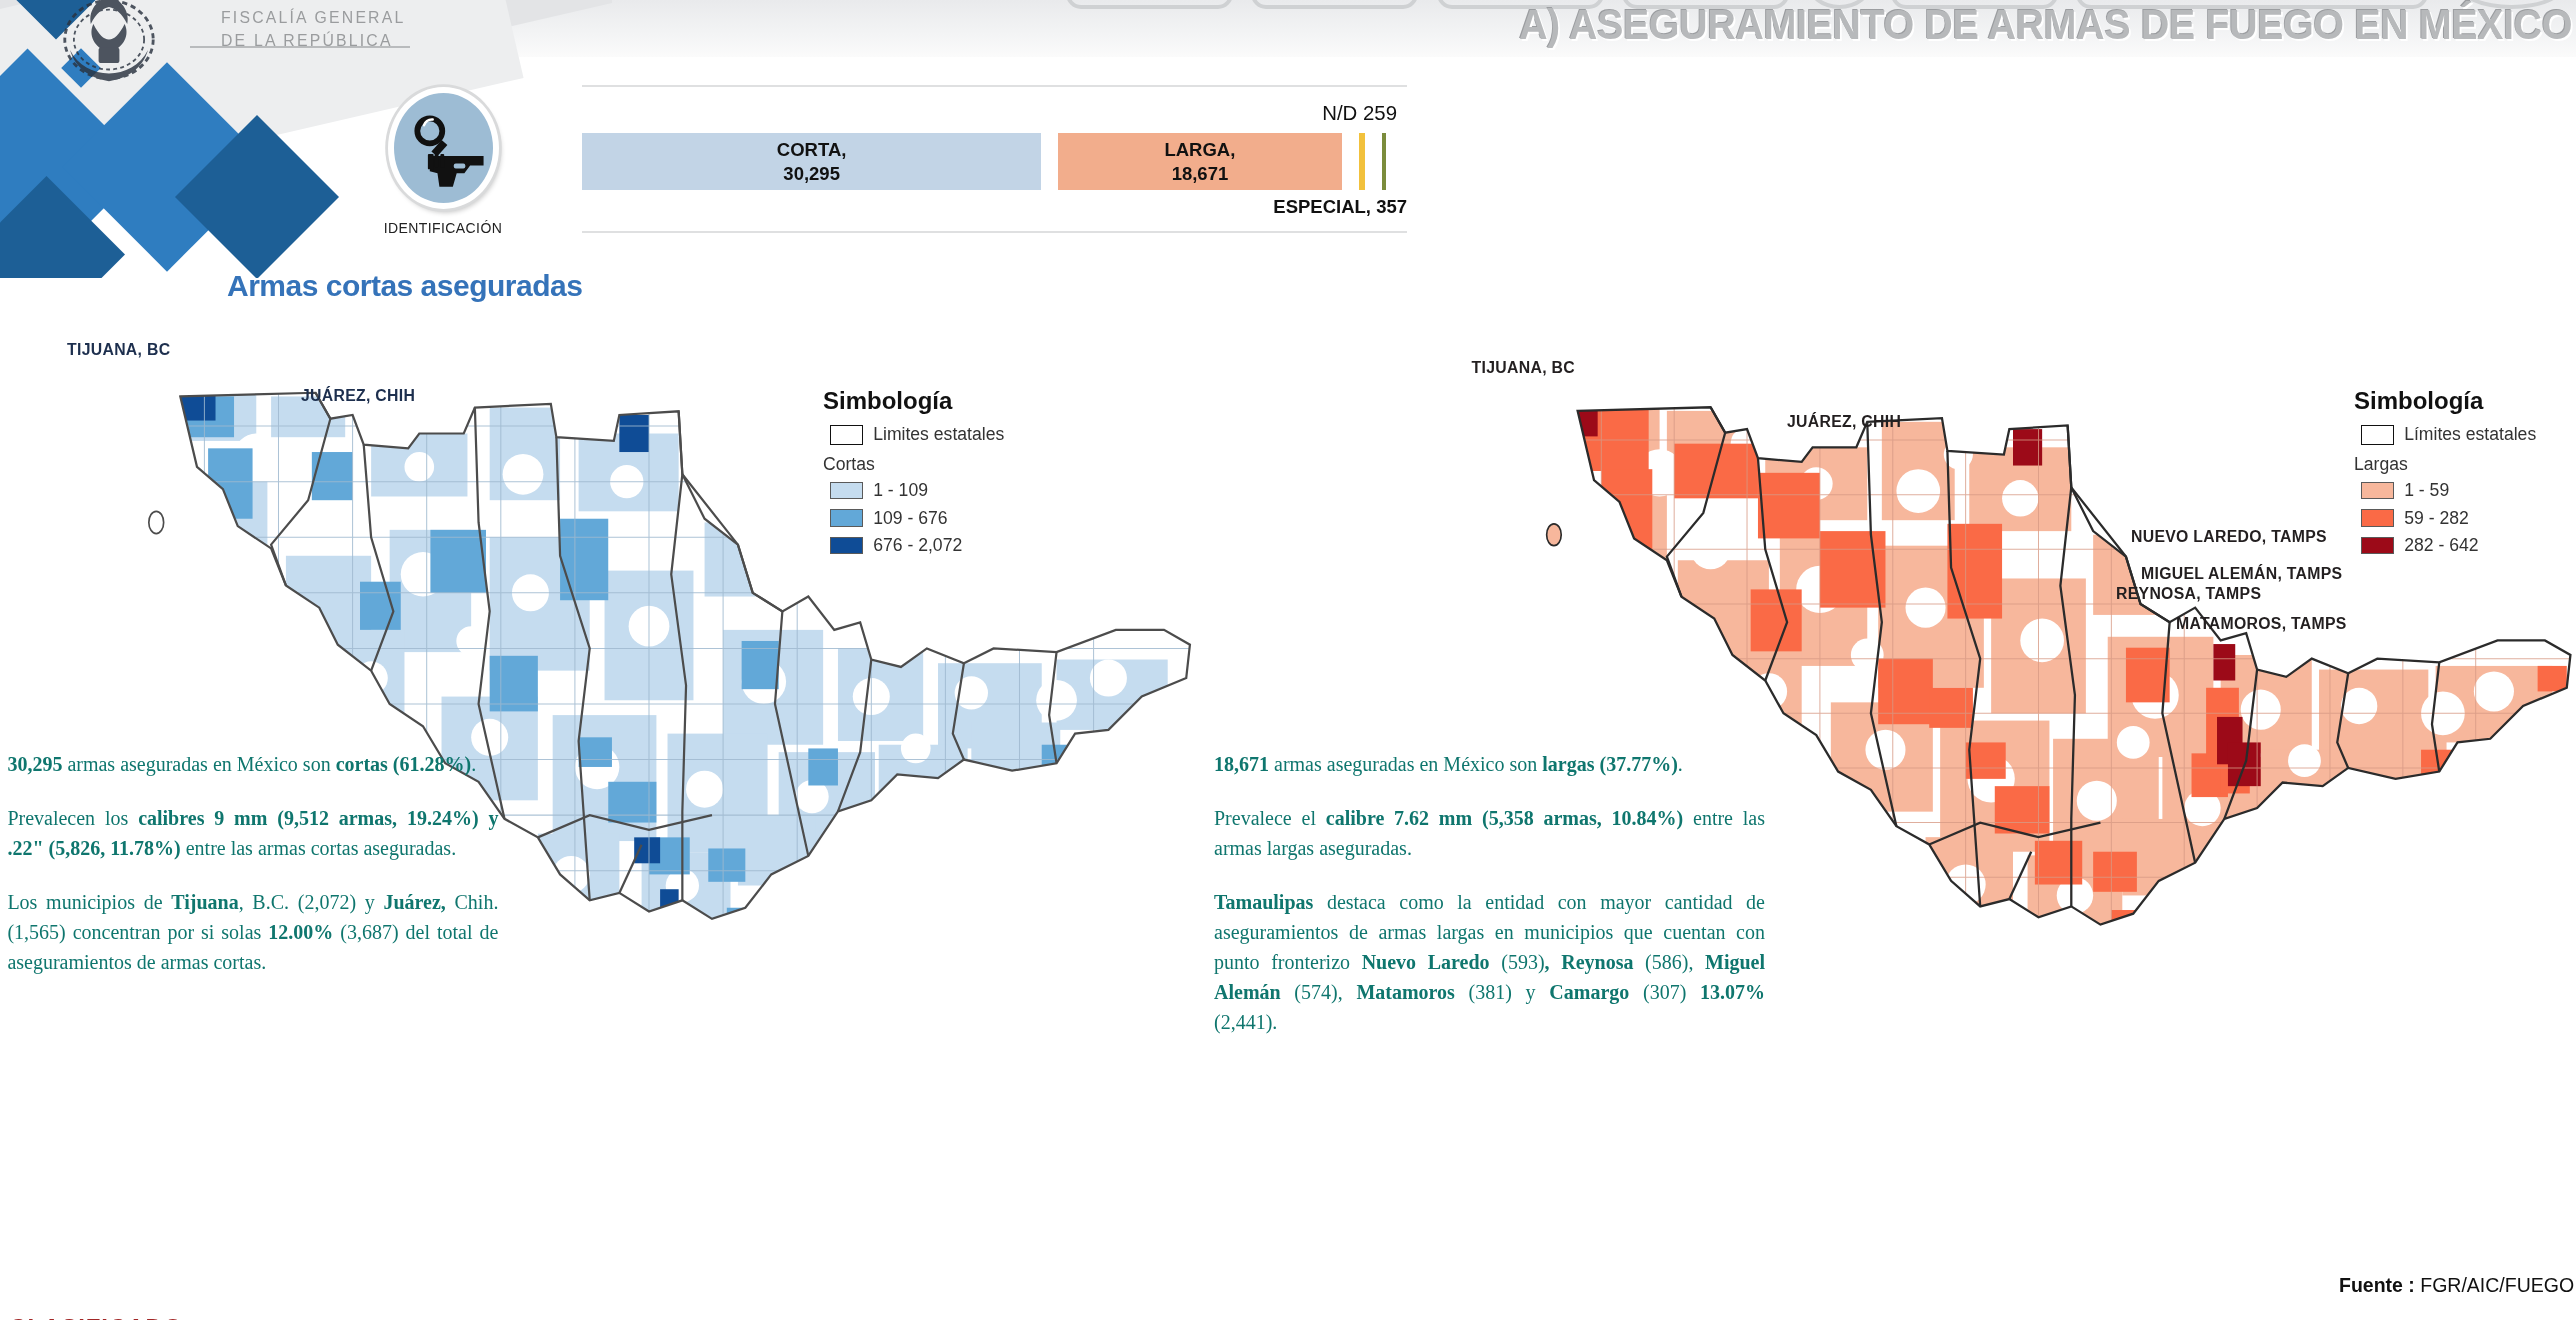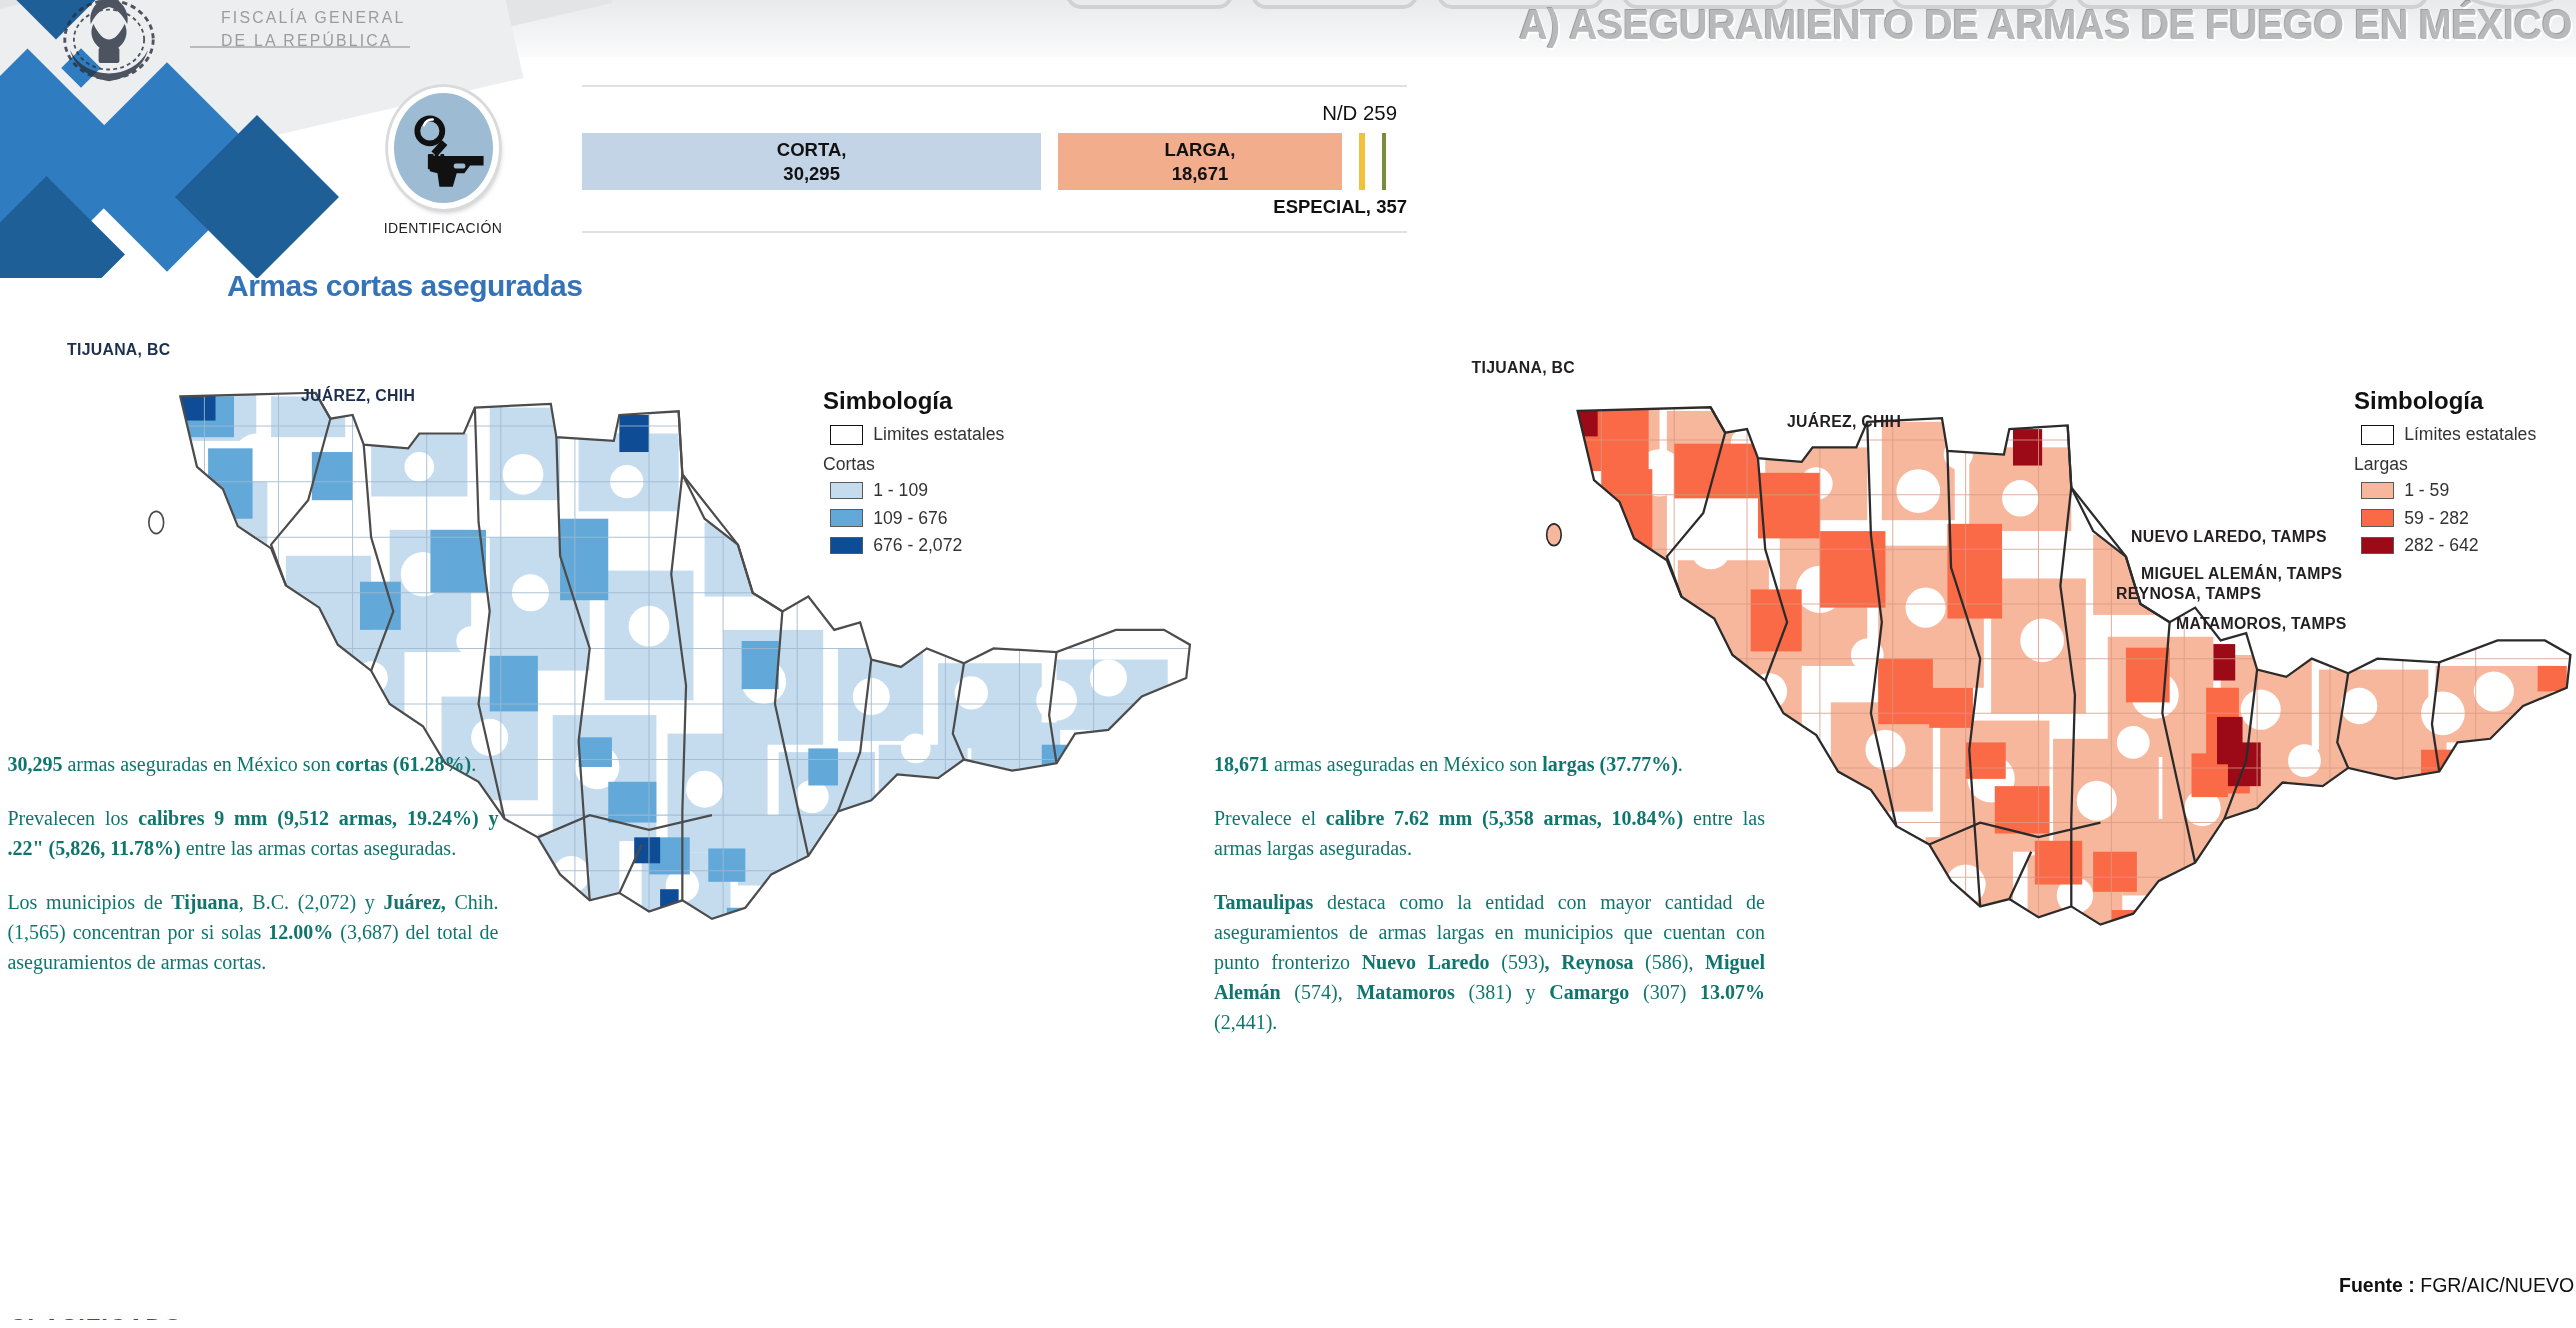--- a/index.html
+++ b/index.html
@@ -545,19 +545,19 @@
       <div class="para"><span>Prevalecen los </span><b>calibres 9 mm (9,512 armas, 19.24%) y .22" (5,826, 11.78%)</b><span> entre las armas cortas aseguradas.</span></div>
       <div class="para"><span>Los municipios de </span><b>Tijuana</b><span>, B.C. (2,072) y </span><b>Juárez,</b><span> Chih. (1,565) concentran por si solas </span><b>12.00%</b><span> (3,687) del total de aseguramientos de armas cortas.</span></div>
     </div>
   <div class="para-col" id="text-right">
       <div class="para"><b>18,671</b><span> armas aseguradas en México son </span><b>largas (37.77%)</b><span>.</span></div>
       <div class="para"><span>Prevalece el </span><b>calibre 7.62 mm (5,358 armas, 10.84%)</b><span> entre las armas largas aseguradas.</span></div>
       <div class="para"><b>Tamaulipas</b><span> destaca como la entidad con mayor cantidad de aseguramientos de armas largas en municipios que cuentan con punto fronterizo </span><b>Nuevo Laredo</b><span> (593)</span><b>,</b><span> </span><b>Reynosa</b><span> (586), </span><b>Miguel Alemán</b><span> (574), </span><b>Matamoros</b><span> (381) y </span><b>Camargo</b><span> (307) </span><b>13.07%</b><span> (2,441).</span></div>
     </div>
 
   <div class="fuente">
-    <b>Fuente :</b><span> FGR/AIC/NUEVO</span>
+    <b>Fuente :</b><span> FGR/AIC/FUEGO</span>
   </div>
   <div class="clasif">CLASIFICADO</div>
   <div class="fade-bottom"></div>
 
 </div>
 
 
 </body></html>

